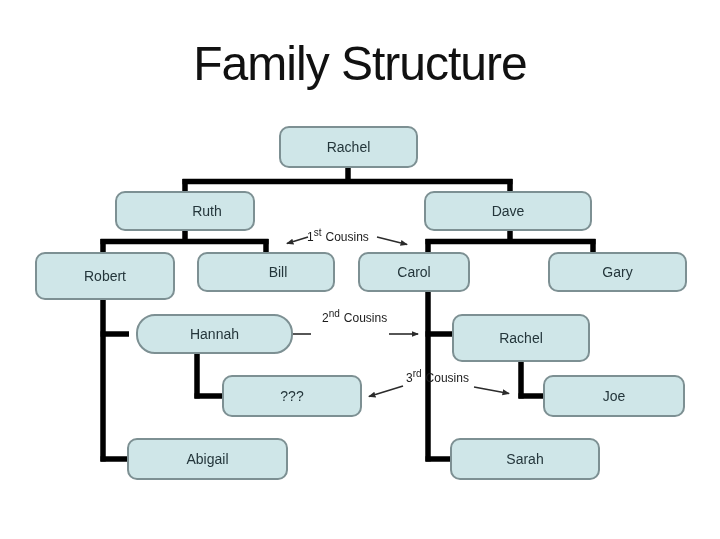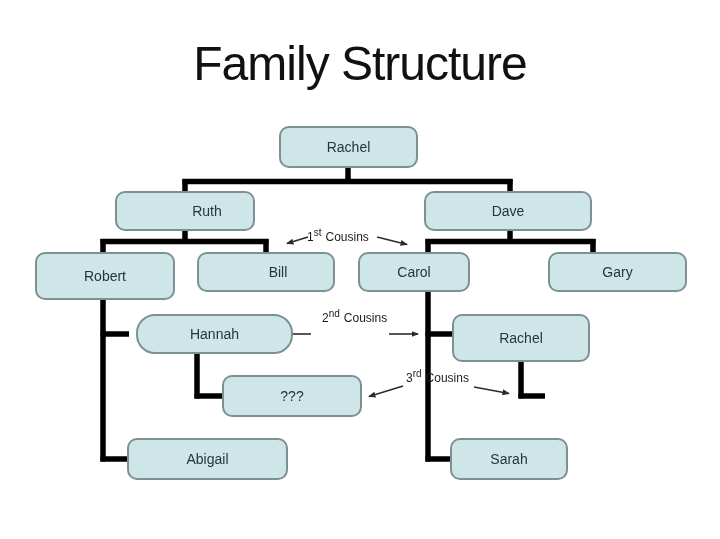--- a/index.html
+++ b/index.html
@@ -113,22 +113,23 @@
   <div class="node" style="left:279px; top:126px; width:139px; height:42px;">Rachel</div>
   <div class="node" style="left:115px; top:191px; width:140px; height:40px;padding-left:44px;">Ruth</div>
   <div class="node" style="left:424px; top:191px; width:168px; height:40px;">Dave</div>
   <div class="node" style="left:35px; top:252px; width:140px; height:48px;">Robert</div>
   <div class="node" style="left:197px; top:252px; width:138px; height:40px;padding-left:24px;">Bill</div>
   <div class="node" style="left:358px; top:252px; width:112px; height:40px;">Carol</div>
   <div class="node" style="left:512px; top:252px; width:139px; height:40px;margin-left:36px;">Gary</div>
   <div class="node" style="left:136px; top:314px; width:157px; height:40px;border-radius:19px;">Hannah</div>
   <div class="node" style="left:452px; top:314px; width:138px; height:48px;text-align:center;">Rachel</div>
   <div class="node" style="left:222px; top:375px; width:140px; height:42px;">???</div>
+  <div class="node" style="left:543px; top:375px; width:142px; height:42px;">Joe</div>
   <div class="node" style="left:127px; top:438px; width:161px; height:42px;">Abigail</div>
-  <div class="node" style="left:450px; top:438px; width:118px; height:42px;">Sarah</div>
+  <div class="node" style="left:450px; top:438px; width:150px; height:42px;">Sarah</div>
 
   <div class="rel" style="left:307px; top:231px;">
     <span>1</span><sup>st</sup><span class="rel-word">Cousins</span>
   </div>
   <div class="rel" style="left:322px; top:312px;">
     <span>2</span><sup>nd</sup><span class="rel-word">Cousins</span>
   </div>
   <div class="rel" style="left:406px; top:372px;text-align:center;">
     <span>3</span><sup>rd</sup><span class="rel-word">Cousins</span>
   </div>

